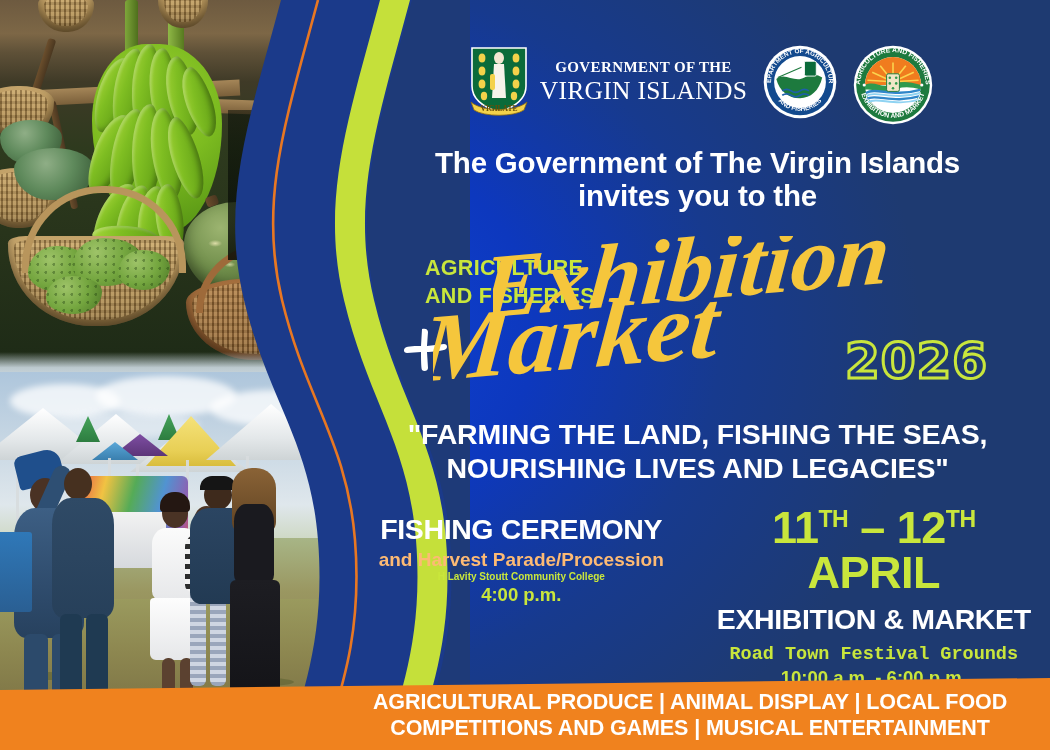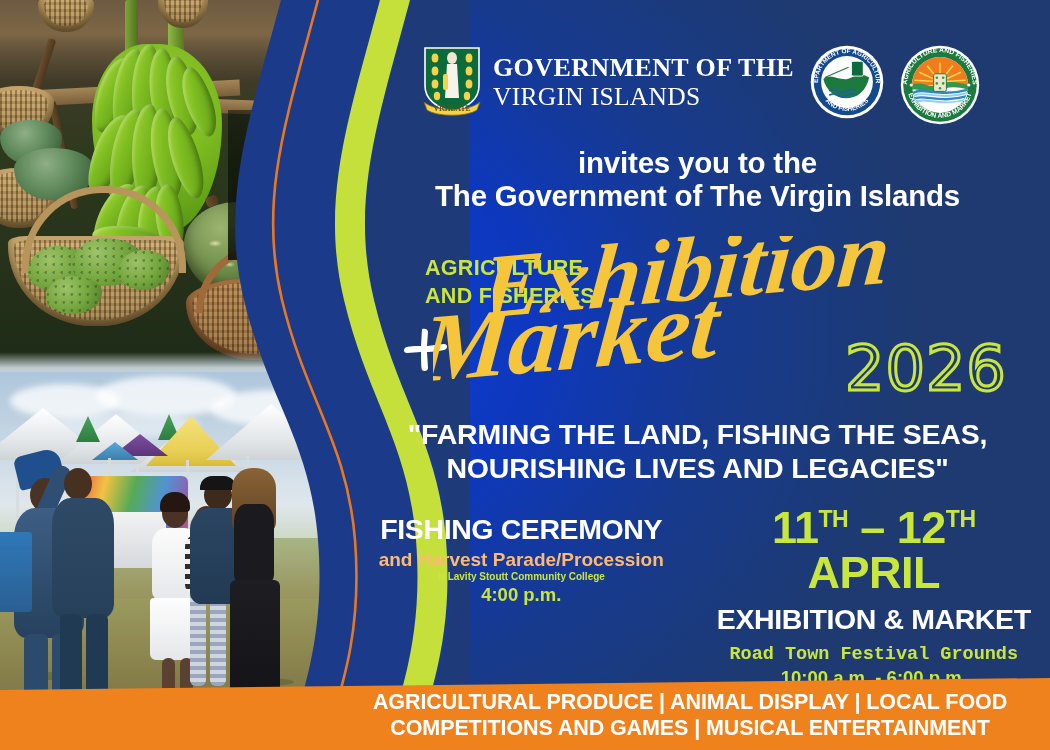--- a/index.html
+++ b/index.html
@@ -112,36 +112,36 @@
   .waves svg{display:block;}
 
   
   .content{position:absolute;left:345px;top:0;width:705px;height:750px;}
 
   
   .logos{position:absolute;left:0;top:36px;width:705px;height:92px;display:flex;align-items:center;justify-content:center;gap:16px;}
   .govlogo{display:flex;align-items:center;gap:10px;}
   .coat{width:62px;height:72px;position:relative;}
   .govtext{display:flex;flex-direction:column;line-height:1;color:#fff;}
-  .govtext .l1{font-family:"Liberation Serif",serif;font-weight:700;font-size:26px;letter-spacing:.4px;text-align:center;}
+  .govtext .l1{font-family:"Liberation Serif",serif;font-weight:700;font-size:15px;letter-spacing:.4px;text-align:center;}
   .govtext .l2{font-family:"Liberation Serif",serif;font-weight:400;font-size:25.5px;letter-spacing:.3px;margin-top:3px;}
   .seal{width:74px;height:74px;position:relative;}
 
   
   .invite{position:absolute;left:0;top:146px;width:705px;text-align:center;color:#fff;
     font-size:29.5px;font-weight:700;line-height:1.12;letter-spacing:-.2px;}
 
   
   .title-lockup{position:absolute;left:0;top:236px;width:705px;height:175px;}
   .af-line{position:absolute;left:80px;top:19px;color:#c9e63c;font-size:21.5px;font-weight:800;
     line-height:1.28;letter-spacing:.3px;text-align:left;}
   .plus{position:absolute;left:55px;top:88px;width:52px;height:52px;}
   .script-exh{position:absolute;left:148px;top:0px;width:560px;height:110px;}
   .script-mkt{position:absolute;left:88px;top:62px;width:500px;height:110px;}
-  .year2026{position:absolute;left:500px;top:96px;color:transparent;font-size:62px;font-weight:400;
+  .year2026{position:absolute;left:500px;top:96px;color:transparent;font-size:50px;font-weight:700;
     letter-spacing:1px;-webkit-text-stroke:3px #c9e63c;font-family:"DejaVu Sans",sans-serif;}
 
   
   .tagline{position:absolute;left:0;top:418px;width:705px;text-align:center;color:#fff;
     font-size:28.5px;font-weight:800;line-height:1.18;letter-spacing:-.2px;}
 
   
   .dates{position:absolute;left:0;top:505px;width:705px;display:flex;}
   .datecol{flex:1;text-align:center;padding:0 4px;}
   .d-date{color:#c9e63c;font-size:45px;font-weight:800;line-height:1;letter-spacing:-.5px;}
@@ -423,22 +423,22 @@
           <text font-family="Liberation Sans, sans-serif" font-size="8.4" font-weight="700" fill="#ffffff">
             <textPath href="#s2bot" startOffset="50%" text-anchor="middle">EXHIBITION AND MARKET</textPath>
           </text>
           <circle cx="14" cy="50" r="2" fill="#ffffff"></circle>
             <circle cx="86" cy="50" r="2" fill="#ffffff"></circle>
         </svg>
       </div>
     </div>
 
     <div class="invite">
+      <div>The Government of The Virgin Islands</div>
       <div>invites you to the</div>
-      <div>The Government of The Virgin Islands</div>
     </div>
 
     <div class="title-lockup">
 
       <div class="af-line">
         <div>AGRICULTURE</div>
         <div>AND FISHERIES</div>
       </div>
 
       <div class="plus">

